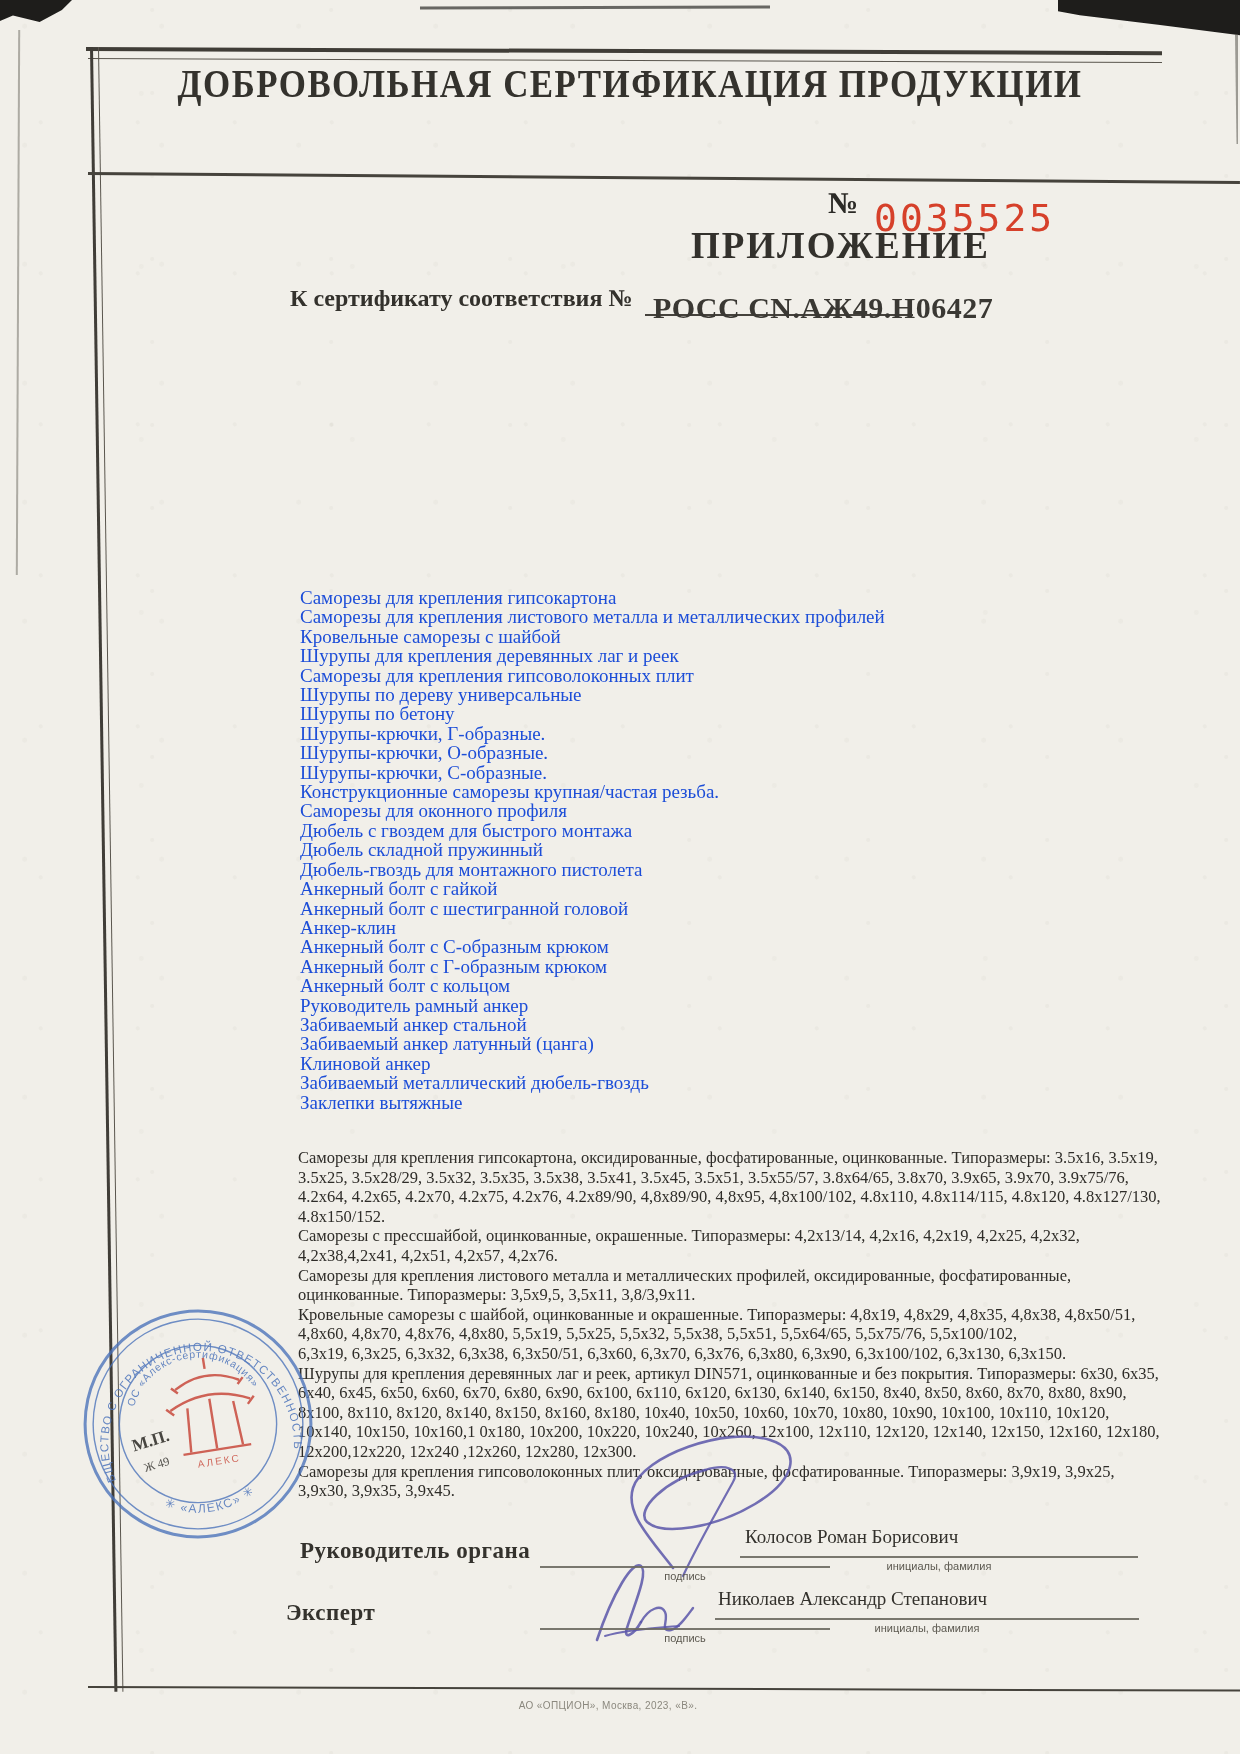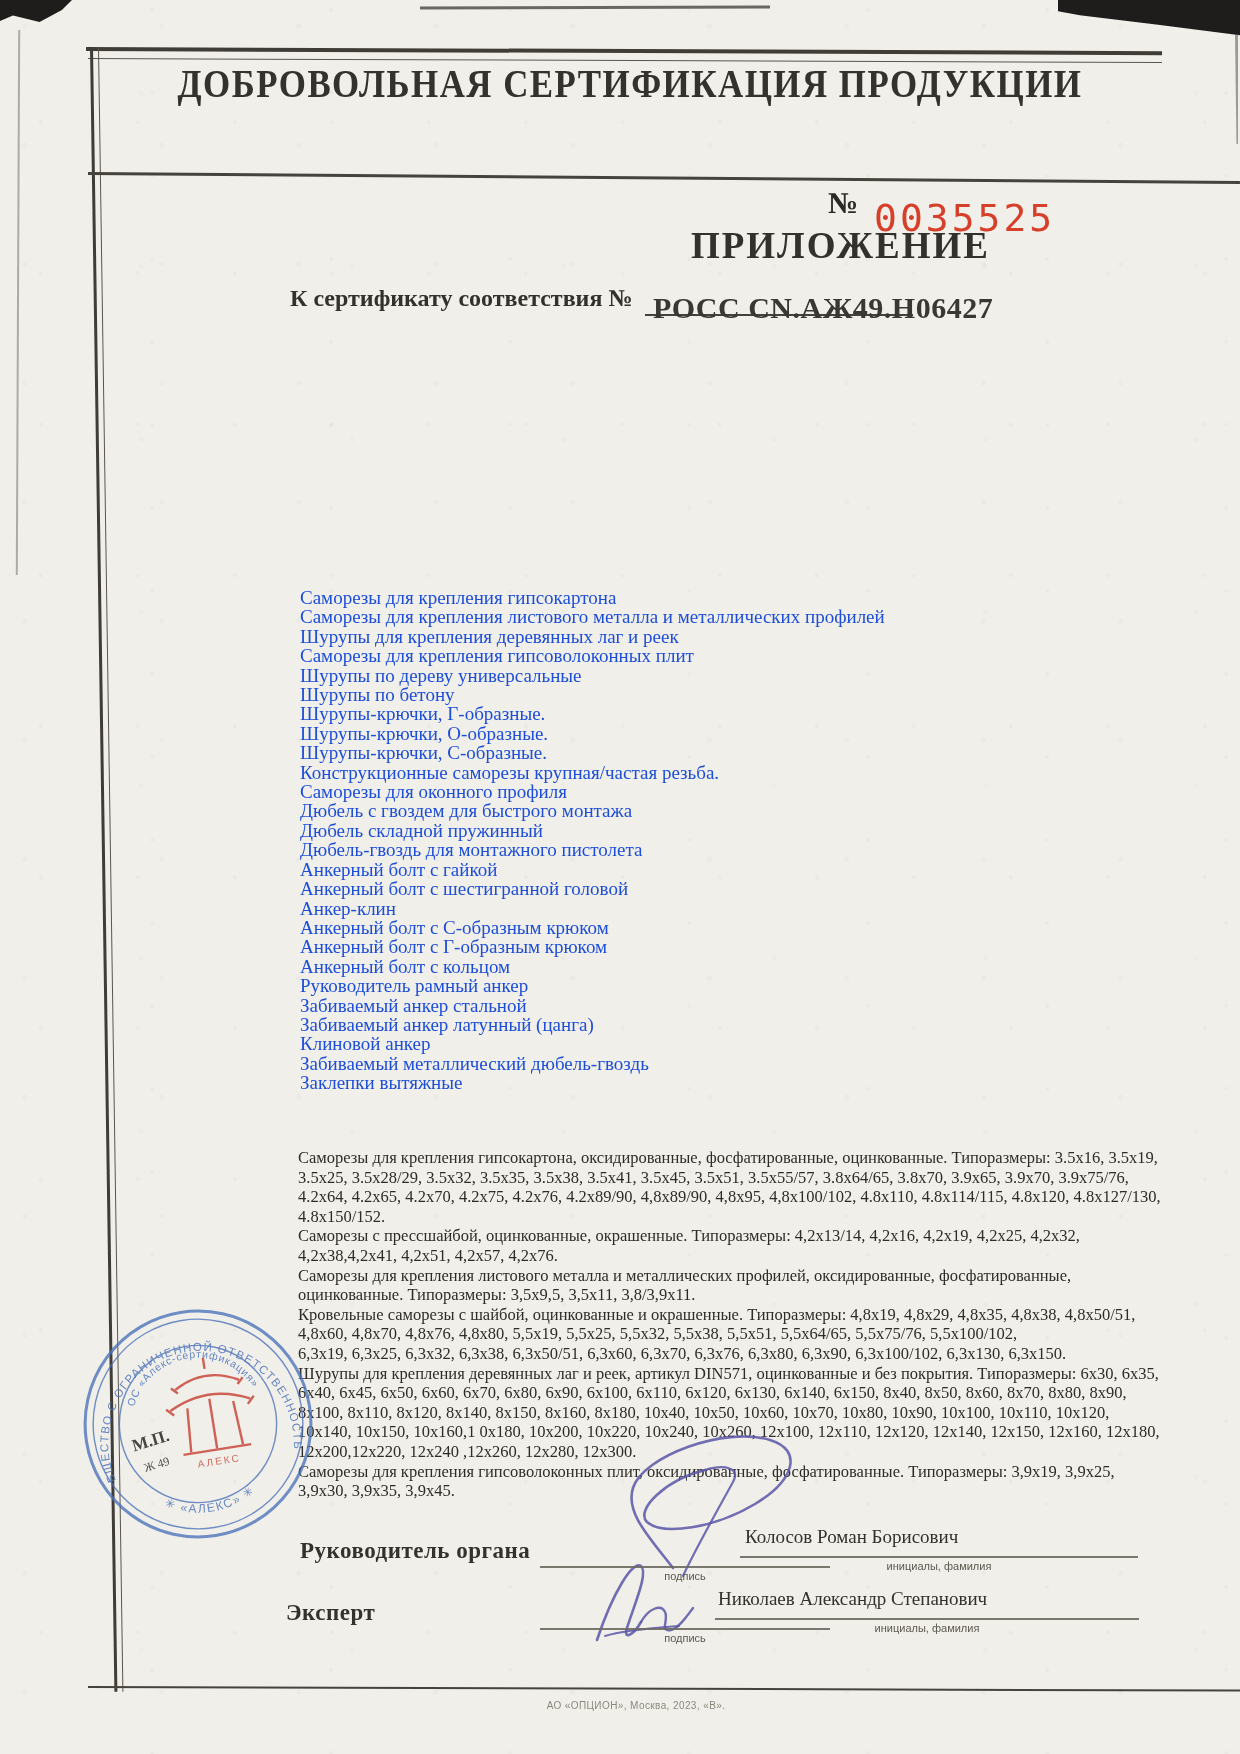--- a/index.html
+++ b/index.html
@@ -58,21 +58,21 @@
   .name-line-1{left:740px;top:1556px;width:398px;}
   .name-line-2{left:715px;top:1618px;width:424px;}
   .caption{font-family:"Liberation Sans",sans-serif;font-size:11px;color:#5c5950;text-align:center;}
   .cap-sign-1{left:540px;top:1570px;width:290px;}
   .cap-sign-2{left:540px;top:1632px;width:290px;}
   .cap-name-1{left:740px;top:1560px;width:398px;}
   .cap-name-2{left:715px;top:1622px;width:424px;}
   .sig-name{font-size:19px;color:#33312c;}
   .sig-name-1{left:745px;top:1526px;}
   .sig-name-2{left:718px;top:1588px;}
-  .footer-text{left:316px;top:1700px;width:640px;text-align:center;font-family:"Liberation Sans",sans-serif;font-size:10px;letter-spacing:.4px;color:#8b887e;}
+  .footer-text{left:288px;top:1700px;width:640px;text-align:center;font-family:"Liberation Sans",sans-serif;font-size:10px;letter-spacing:.4px;color:#8b887e;}
   .stamp-wrap{left:72px;top:1298px;width:252px;height:252px;transform:rotate(-9deg);opacity:.92;}
   .ink{stroke:#5b56a9;fill:none;stroke-linecap:round;opacity:.85;}
   .sig-svg-1{left:555px;top:1418px;width:270px;height:165px;}
   .sig-svg-2{left:575px;top:1552px;width:140px;height:100px;}
 </style>
 </head>
 <body>
 
 <div class="abs art art-topleft"></div>
 <div class="abs art-topbar"></div>
@@ -91,20 +91,21 @@
 <div class="abs form-no">№</div>
 <div class="abs form-no-digits">0035525</div>
 <div class="abs doc-title">ПРИЛОЖЕНИЕ</div>
 <div class="abs cert-label">К сертификату соответствия №</div>
 <div class="abs cert-number">РОСС CN.АЖ49.Н06427</div>
 <div class="abs cert-underline"></div>
 
 <div class="abs product-list">
     <div class="product-line">Саморезы для крепления гипсокартона</div>
     <div class="product-line">Саморезы для крепления листового металла и металлических профилей</div>
+    <div class="product-line">Кровельные саморезы с шайбой</div>
     <div class="product-line">Шурупы для крепления деревянных лаг и реек</div>
     <div class="product-line">Саморезы для крепления гипсоволоконных плит</div>
     <div class="product-line">Шурупы по дереву универсальные</div>
     <div class="product-line">Шурупы по бетону</div>
     <div class="product-line">Шурупы-крючки, Г-образные.</div>
     <div class="product-line">Шурупы-крючки, О-образные.</div>
     <div class="product-line">Шурупы-крючки, С-образные.</div>
     <div class="product-line">Конструкционные саморезы крупная/частая резьба.</div>
     <div class="product-line">Саморезы для оконного профиля</div>
     <div class="product-line">Дюбель с гвоздем для быстрого монтажа</div>

